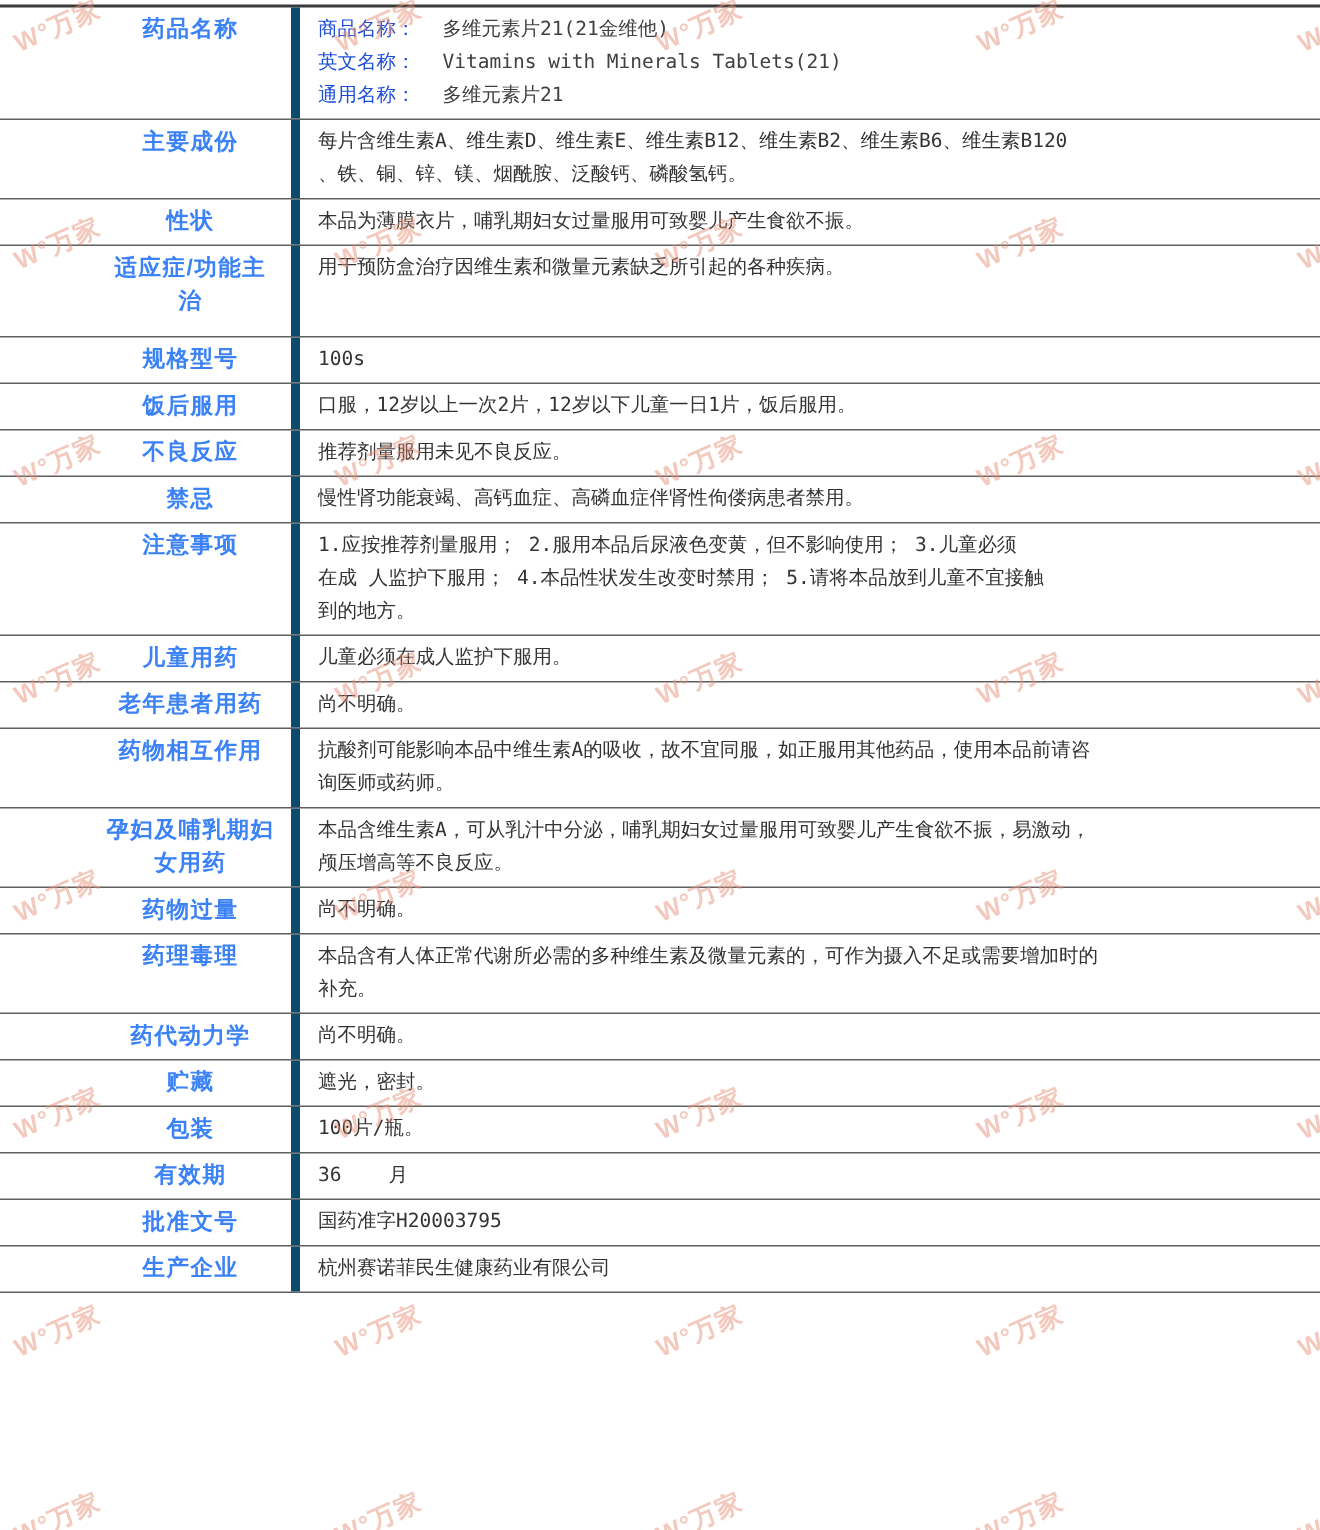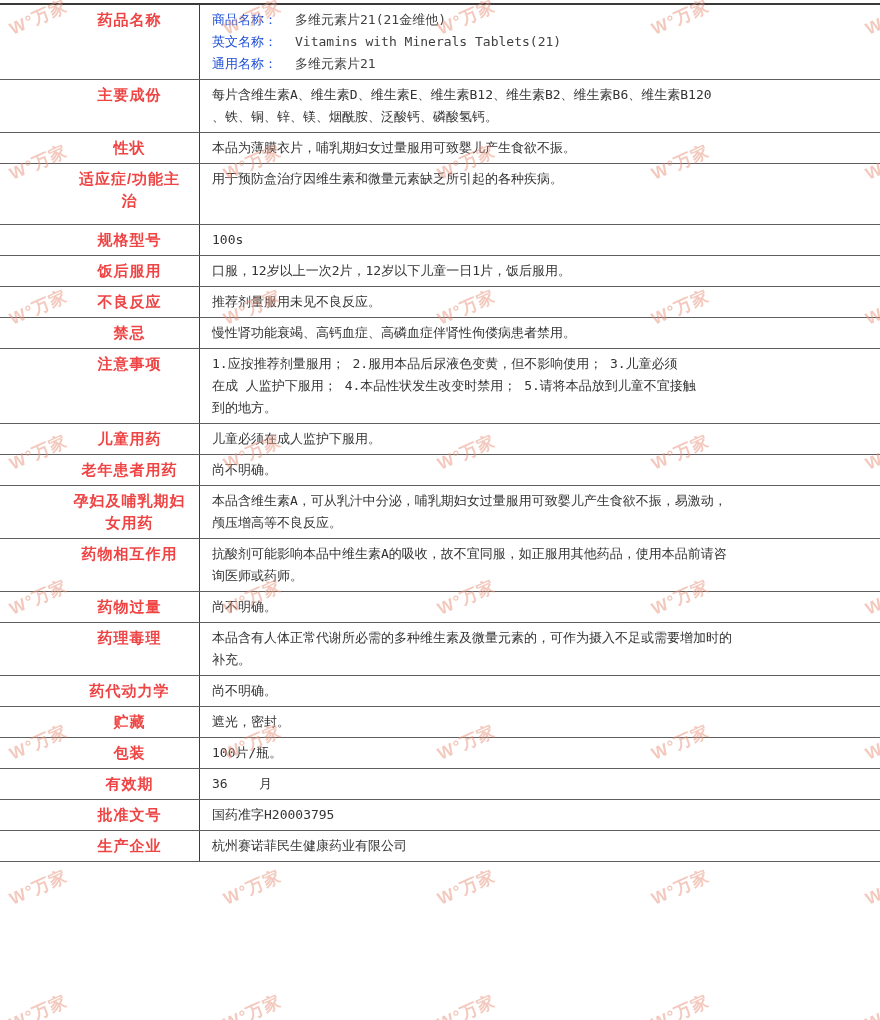--- a/index.html
+++ b/index.html
@@ -8,25 +8,25 @@
     font-family:"Liberation Sans",sans-serif;overflow:hidden;
   }
   .table{
     position:absolute;top:3px;left:0;width:880px;
     border-top:2px solid #3a3a3a;
   }
   .row{display:flex;border-bottom:1px solid #5f5f5f;background:transparent;}
   .row:nth-of-type(4){min-height:60px;}
   .lab{
     width:200px;box-sizing:border-box;flex:0 0 200px;
-    border-right:1px solid #0c4a6e;
+    border-right:6px solid #0c4a6e;
     padding:4px 10px 4px 70px;
     text-align:center;
     font-weight:bold;font-size:15px;letter-spacing:1px;
-    color:#ef4444;line-height:22px;white-space:pre-line;
+    color:#3b82f6;line-height:22px;white-space:pre-line;
     font-family:"Liberation Sans",sans-serif;
   }
   .val{
     flex:1;box-sizing:border-box;
     padding:4px 14px 4px 12px;
     font-size:13px;line-height:22px;color:#333;
     white-space:pre-wrap;word-break:break-all;
     font-family:"DejaVu Sans Mono","Liberation Mono",monospace;
   }
   .field{line-height:22px;}
@@ -144,33 +144,33 @@
     <div class="lab">儿童用药</div>
     <div class="val">儿童必须在成人监护下服用。</div>
   </div>
 
   <div class="row">
     <div class="lab">老年患者用药</div>
     <div class="val">尚不明确。</div>
   </div>
 
   <div class="row">
+    <div class="lab">药物相互作用</div>
+    <div class="val">抗酸剂可能影响本品中维生素A的吸收，故不宜同服，如正服用其他药品，使用本品前请咨
+询医师或药师。</div>
+  </div>
+
+  <div class="row">
     <div class="lab">孕妇及哺乳期妇
 女用药</div>
     <div class="val">本品含维生素A，可从乳汁中分泌，哺乳期妇女过量服用可致婴儿产生食欲不振，易激动，
 颅压增高等不良反应。</div>
   </div>
 
   <div class="row">
-    <div class="lab">药物相互作用</div>
-    <div class="val">抗酸剂可能影响本品中维生素A的吸收，故不宜同服，如正服用其他药品，使用本品前请咨
-询医师或药师。</div>
-  </div>
-
-  <div class="row">
     <div class="lab">药物过量</div>
     <div class="val">尚不明确。</div>
   </div>
 
   <div class="row">
     <div class="lab">药理毒理</div>
     <div class="val">本品含有人体正常代谢所必需的多种维生素及微量元素的，可作为摄入不足或需要增加时的
 补充。</div>
   </div>
 

